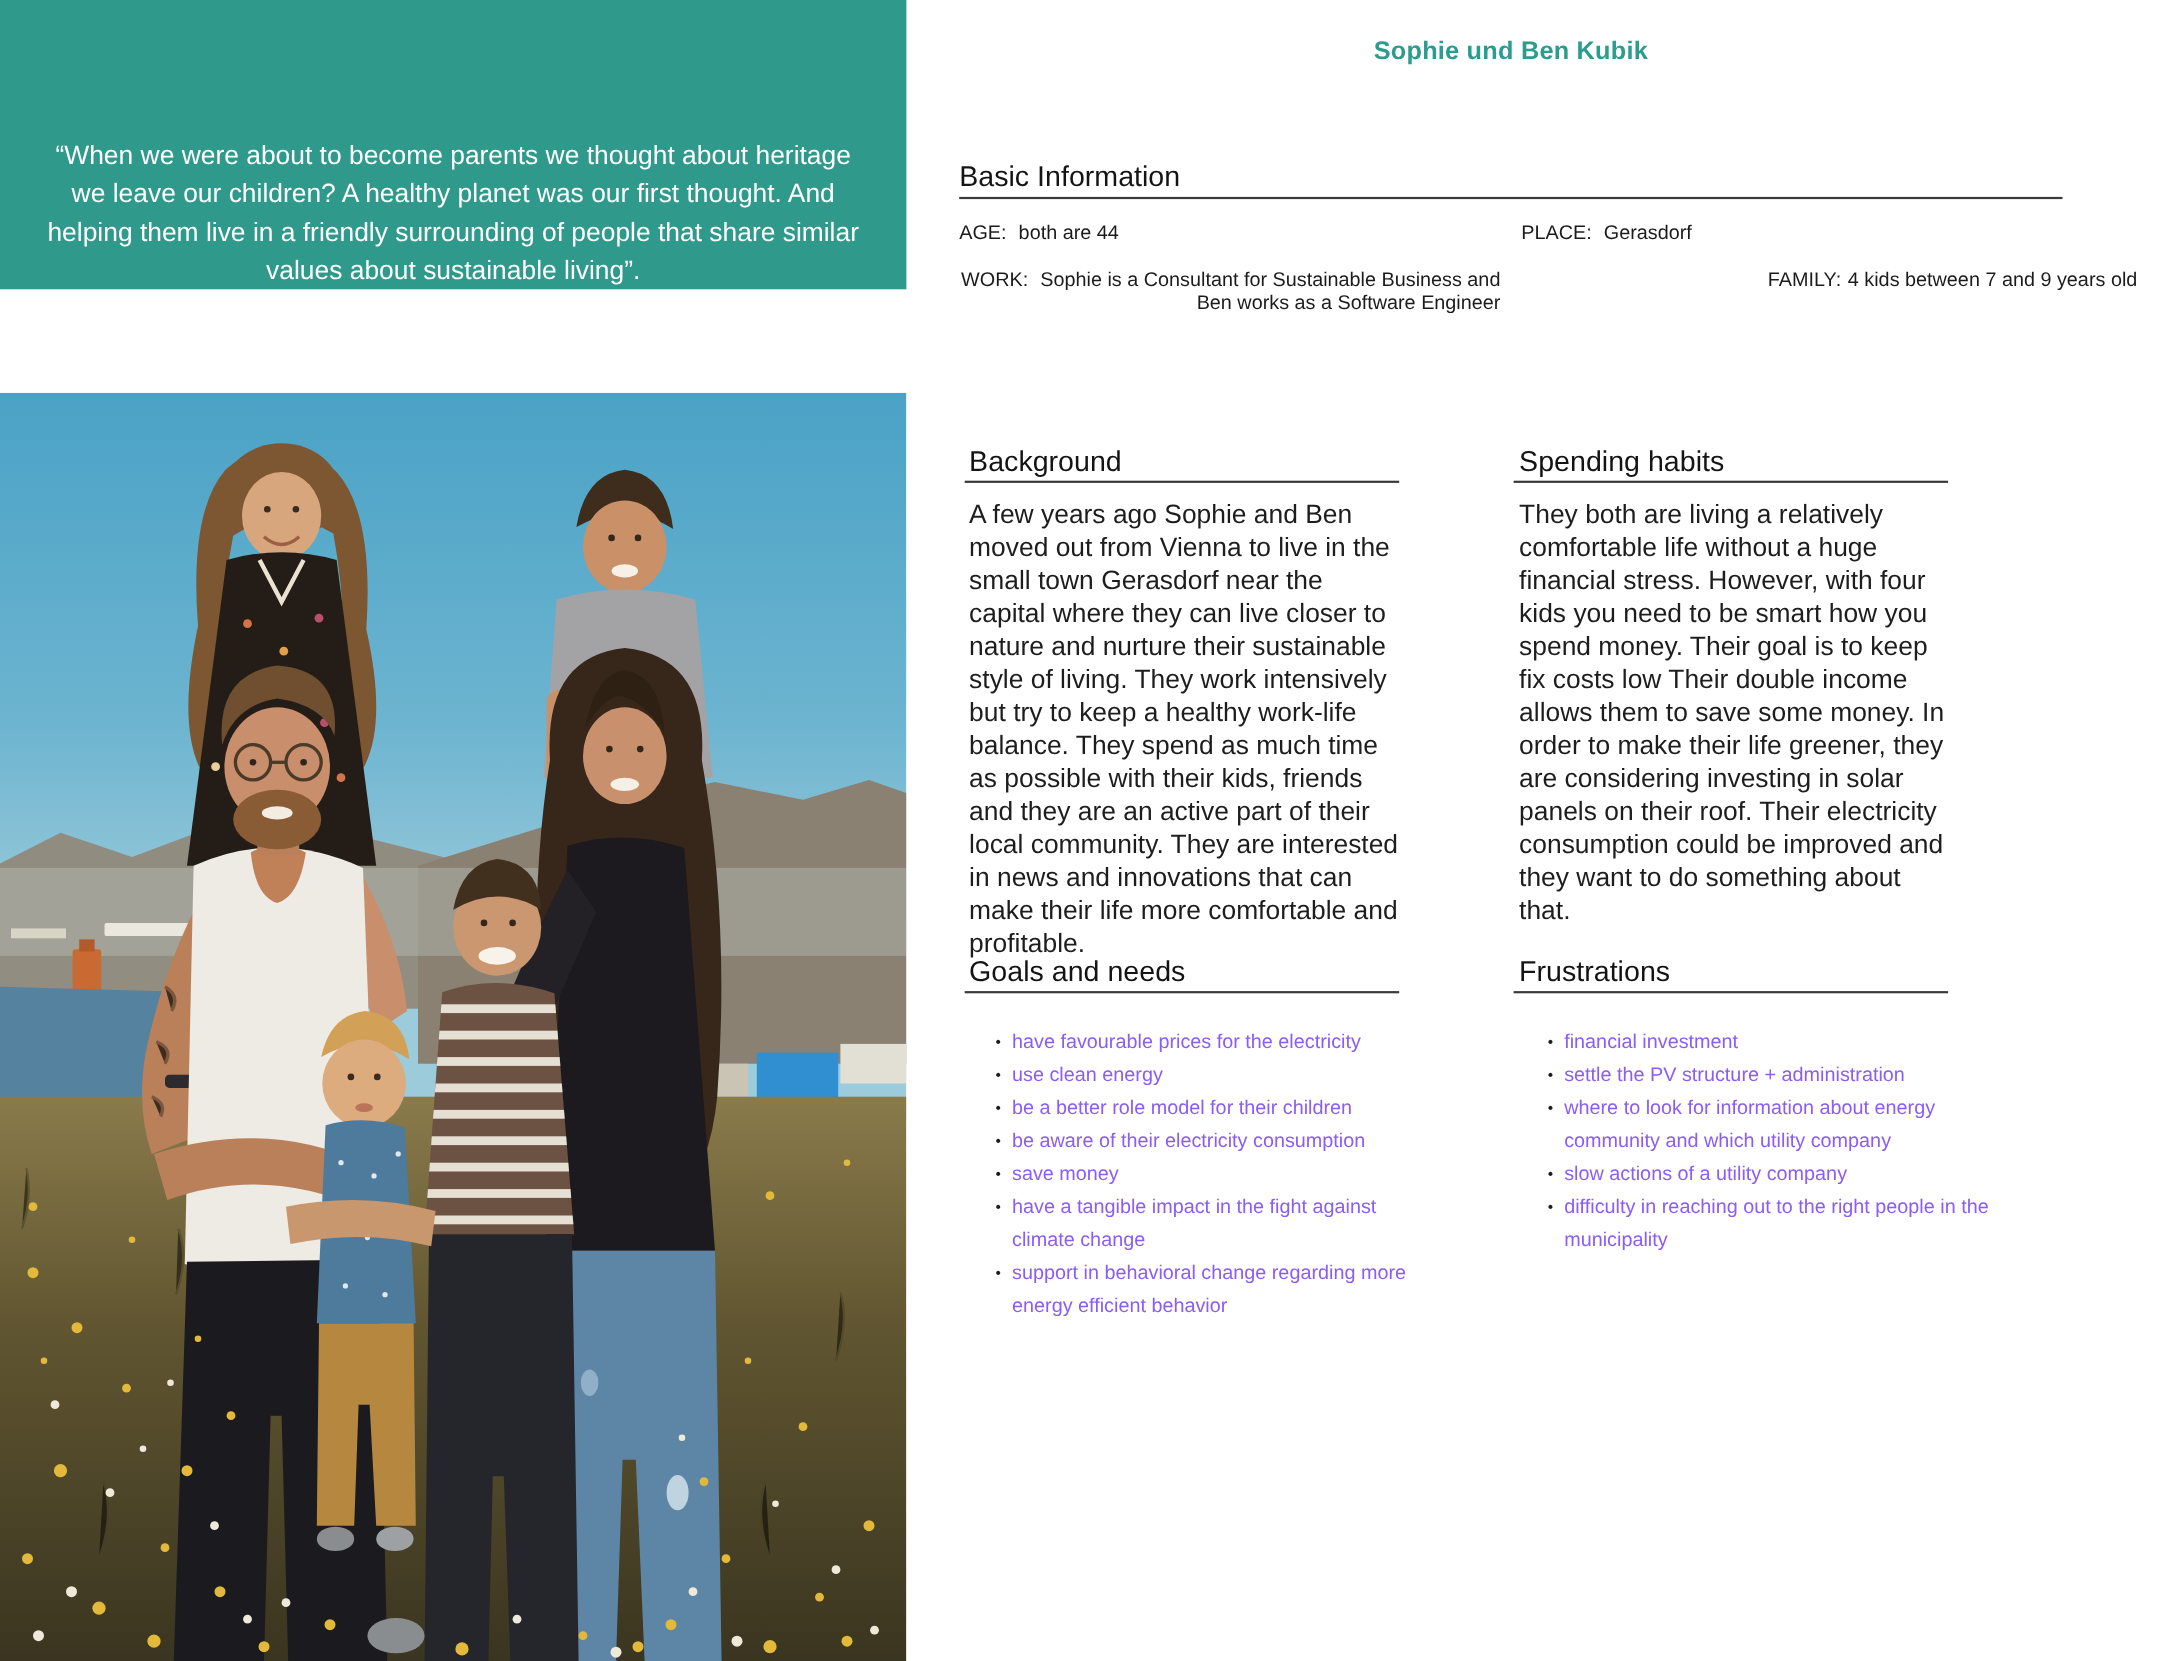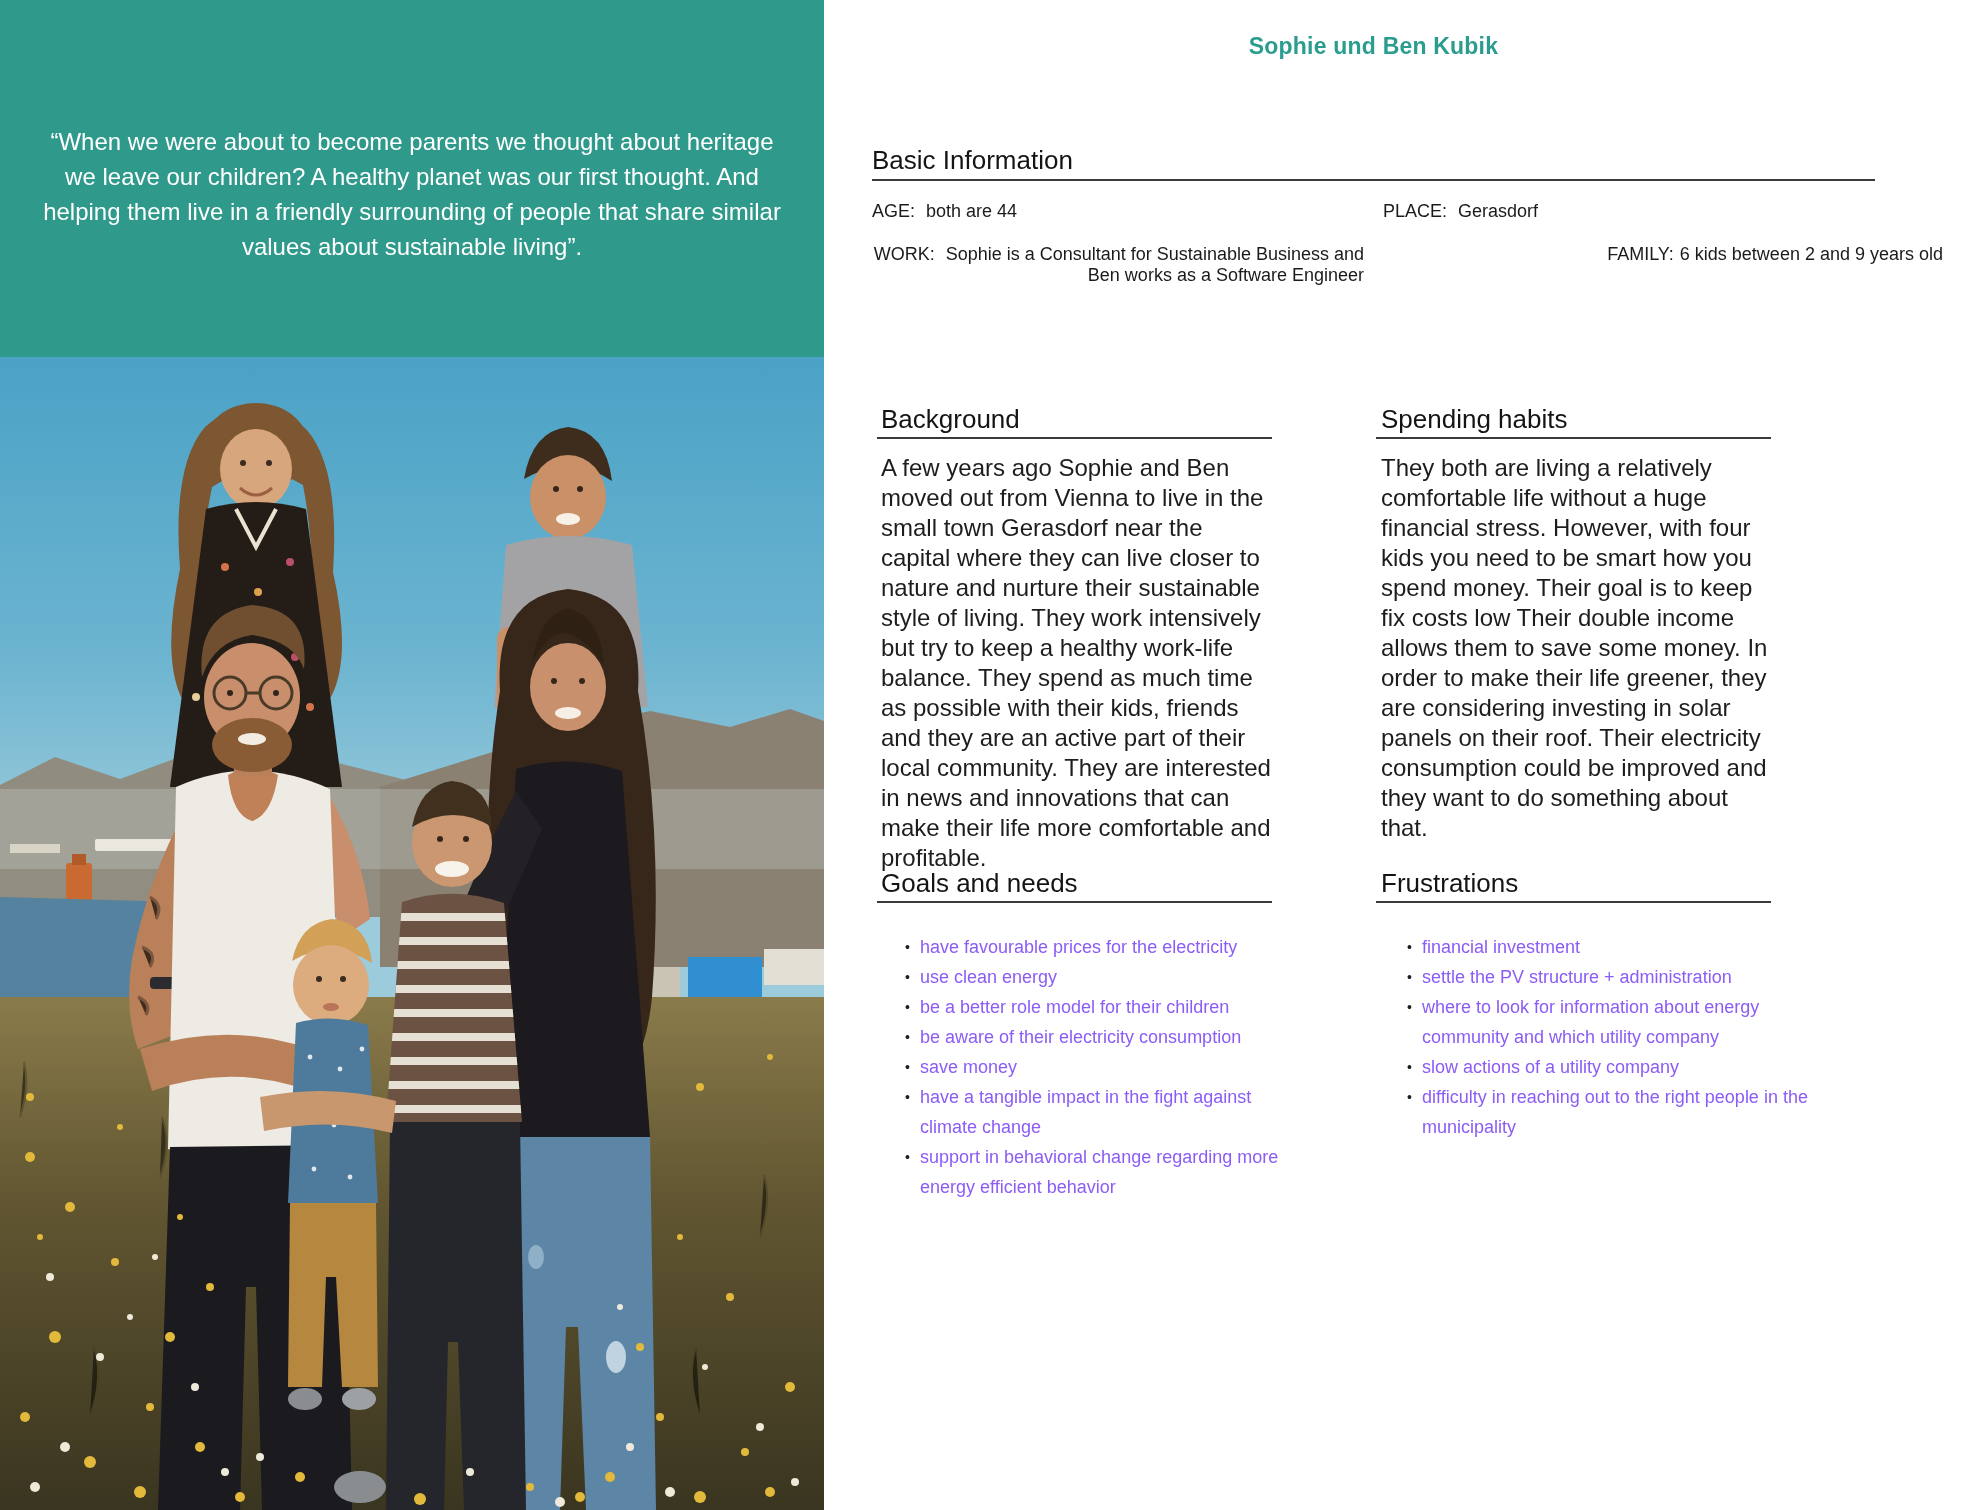--- a/index.html
+++ b/index.html
@@ -1,21 +1,21 @@
 <!DOCTYPE html>
 <html><head>
 <meta charset="utf-8">
 <style>
   html,body { margin:0; padding:0; background:#ffffff; }
   .canvas {
     position:relative; width:1980px; height:1510px; overflow:hidden;
     font-family:"Liberation Sans", sans-serif; color:#1c1c1c; background:#ffffff;
   }
   
-  .quote-block { position:absolute; left:0; top:0; width:824px; height:357px; background:#2f9a8b; }
+  .quote-block { position:absolute; left:0; top:0; width:824px; height:263px; background:#2f9a8b; }
   .quote-text {
     position:absolute; left:32px; top:100px; width:760px;
     text-align:center; color:#ffffff; font-size:24px; line-height:35px; font-weight:400;
   }
   .photo { position:absolute; left:0; top:357px; width:824px; height:1153px; display:block; }
   
   .panel { position:absolute; left:824px; top:0; width:948px; height:1510px; }
   .persona-title {
     position:absolute; left:48px; top:33px; width:1003px; margin:0;
     text-align:center; font-size:23px; font-weight:700; color:#2a9d8f; letter-spacing:.2px;
@@ -286,21 +286,21 @@
     <div class="info-row row-age">
       <span class="info-label">AGE:</span><span>both are 44</span>
     </div>
     <div class="info-row row-place">
       <span class="info-label">PLACE:</span><span>Gerasdorf</span>
     </div>
     <div class="info-row row-work">
       <span class="info-label">WORK:</span><span>Sophie is a Consultant for Sustainable Business and Ben works as a Software Engineer</span>
     </div>
     <div class="info-row row-family">
-      <span class="info-label">FAMILY:</span><span>6 kids between 2 and 9 years old</span>
+      <span class="info-label">FAMILY:</span><span>4 kids between 7 and 9 years old</span>
     </div>
 
     <div class="sec-heading h-bg">Background</div>
     <div class="sec-underline u-bg"></div>
     <p class="body-text txt-bg">A few years ago Sophie and Ben moved out from Vienna to live in the small town Gerasdorf near the capital where they can live closer to nature and nurture their sustainable style of living. They work intensively but try to keep a healthy work-life balance. They spend as much time as possible with their kids, friends and they are an active part of their local community. They are interested in news and innovations that can make their life more comfortable and profitable.</p>
 
     <div class="sec-heading h-sp">Spending habits</div>
     <div class="sec-underline u-sp"></div>
     <p class="body-text txt-sp">They both are living a relatively comfortable life without a huge financial stress. However, with four kids you need to be smart how you spend money. Their goal is to keep fix costs low Their double income allows them to save some money. In order to make their life greener, they are considering investing in solar panels on their roof. Their electricity consumption could be improved and they want to do something about that.</p>
 

